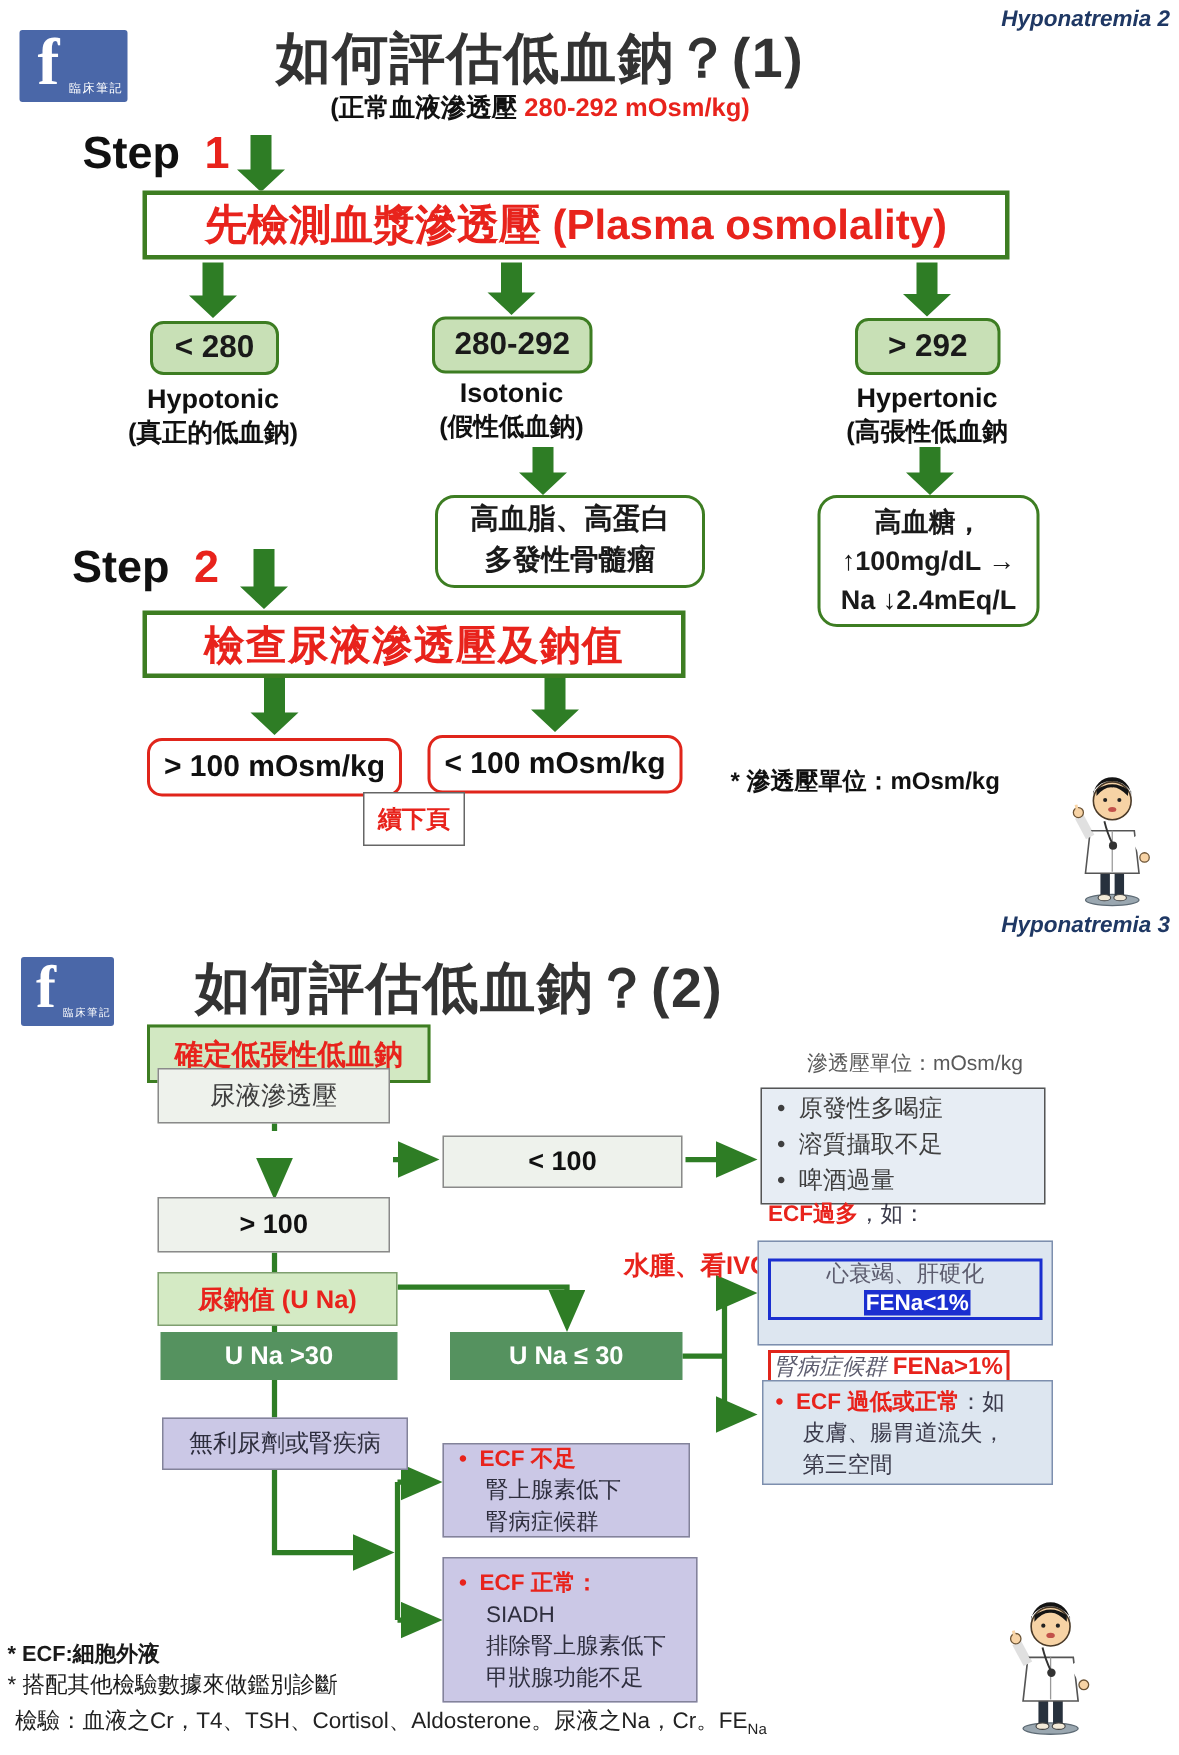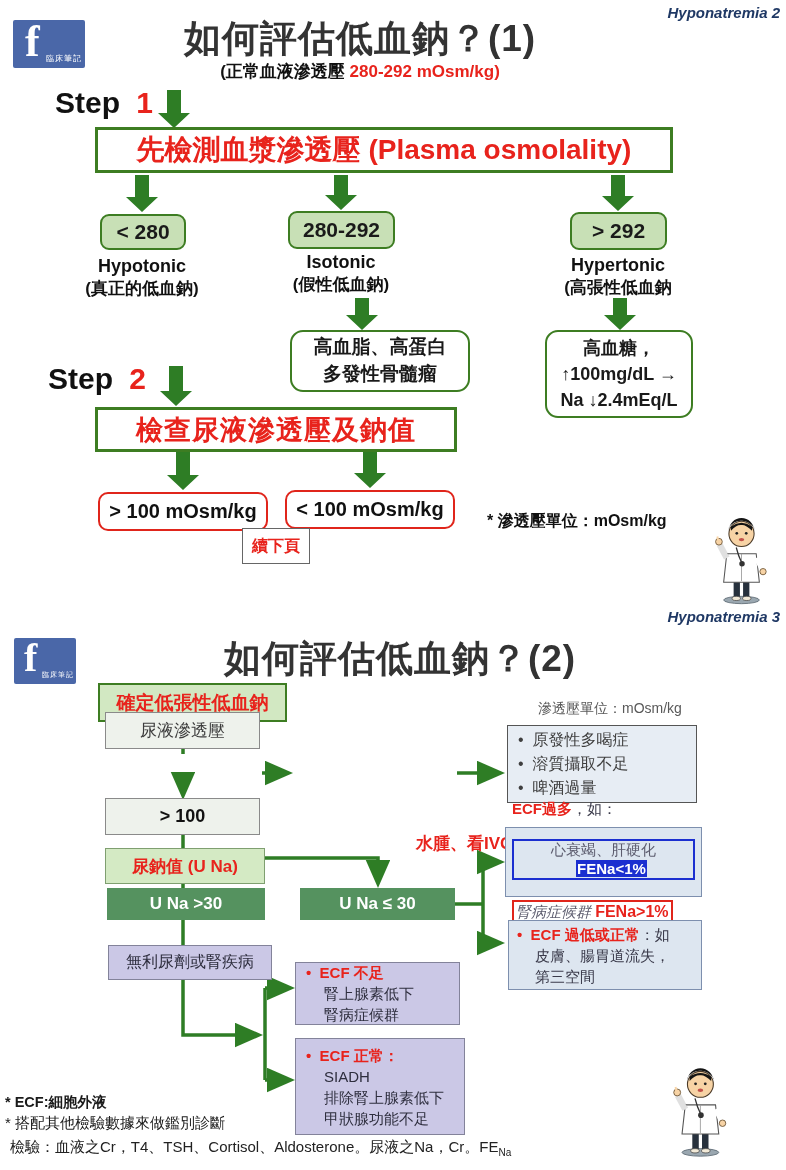--- a/index.html
+++ b/index.html
@@ -176,30 +176,31 @@
     <span class="red bold" style="font-size:16px;">續下頁</span>
   </div>
 
   <div class="abs navy-label" style="right:6px;top:608px;">Hyponatremia 3</div>
 
   <div class="fb" style="left:14px;top:638px;width:62px;height:46px;">
     <span class="f" style="left:10px;top:-4px;font-size:40px;">f</span>
     <span class="cap" style="right:2px;bottom:4px;font-size:7px;">臨床筆記</span>
   </div>
 
-  <div class="abs slide-title" style="left:130px;top:634px;width:540px;text-align:center;">如何評估低血鈉？(2)</div>
+  <div class="abs slide-title" style="left:130px;top:634px;width:540px;">如何評估低血鈉？(2)</div>
 
   <div class="box" style="left:98px;top:683px;width:189px;height:39px;background:#d2e8c2;border:2.5px solid #3d7d22;">
     <span class="red bold" style="font-size:19px;">確定低張性低血鈉</span>
   </div>
 
   <div class="abs" style="left:538px;top:700px;font-size:14px;color:#595959;">滲透壓單位：mOsm/kg</div>
 
   <div class="box gray-box" style="left:105px;top:712px;width:155px;height:37px;font-size:17px;">尿液滲透壓</div>
 
+  <div class="box gray-box bold" style="left:295px;top:757px;width:160px;height:35px;font-size:18px;color:#111;">&lt; 100</div>
 
   <div class="box col list-box" style="left:507px;top:725px;width:190px;height:78px;align-items:flex-start;padding:6px 10px;font-size:16px;line-height:1.5;">
     <span><span>•</span>&nbsp;&nbsp;<span>原發性多喝症</span></span>
     <span><span>•</span>&nbsp;&nbsp;<span>溶質攝取不足</span></span>
     <span><span>•</span>&nbsp;&nbsp;<span>啤酒過量</span></span>
   </div>
 
   <div class="box gray-box bold" style="left:105px;top:798px;width:155px;height:37px;font-size:18px;color:#111;">&gt; 100</div>
 
   <div class="box lightgreen-thin" style="left:105px;top:848px;width:160px;height:36px;">

